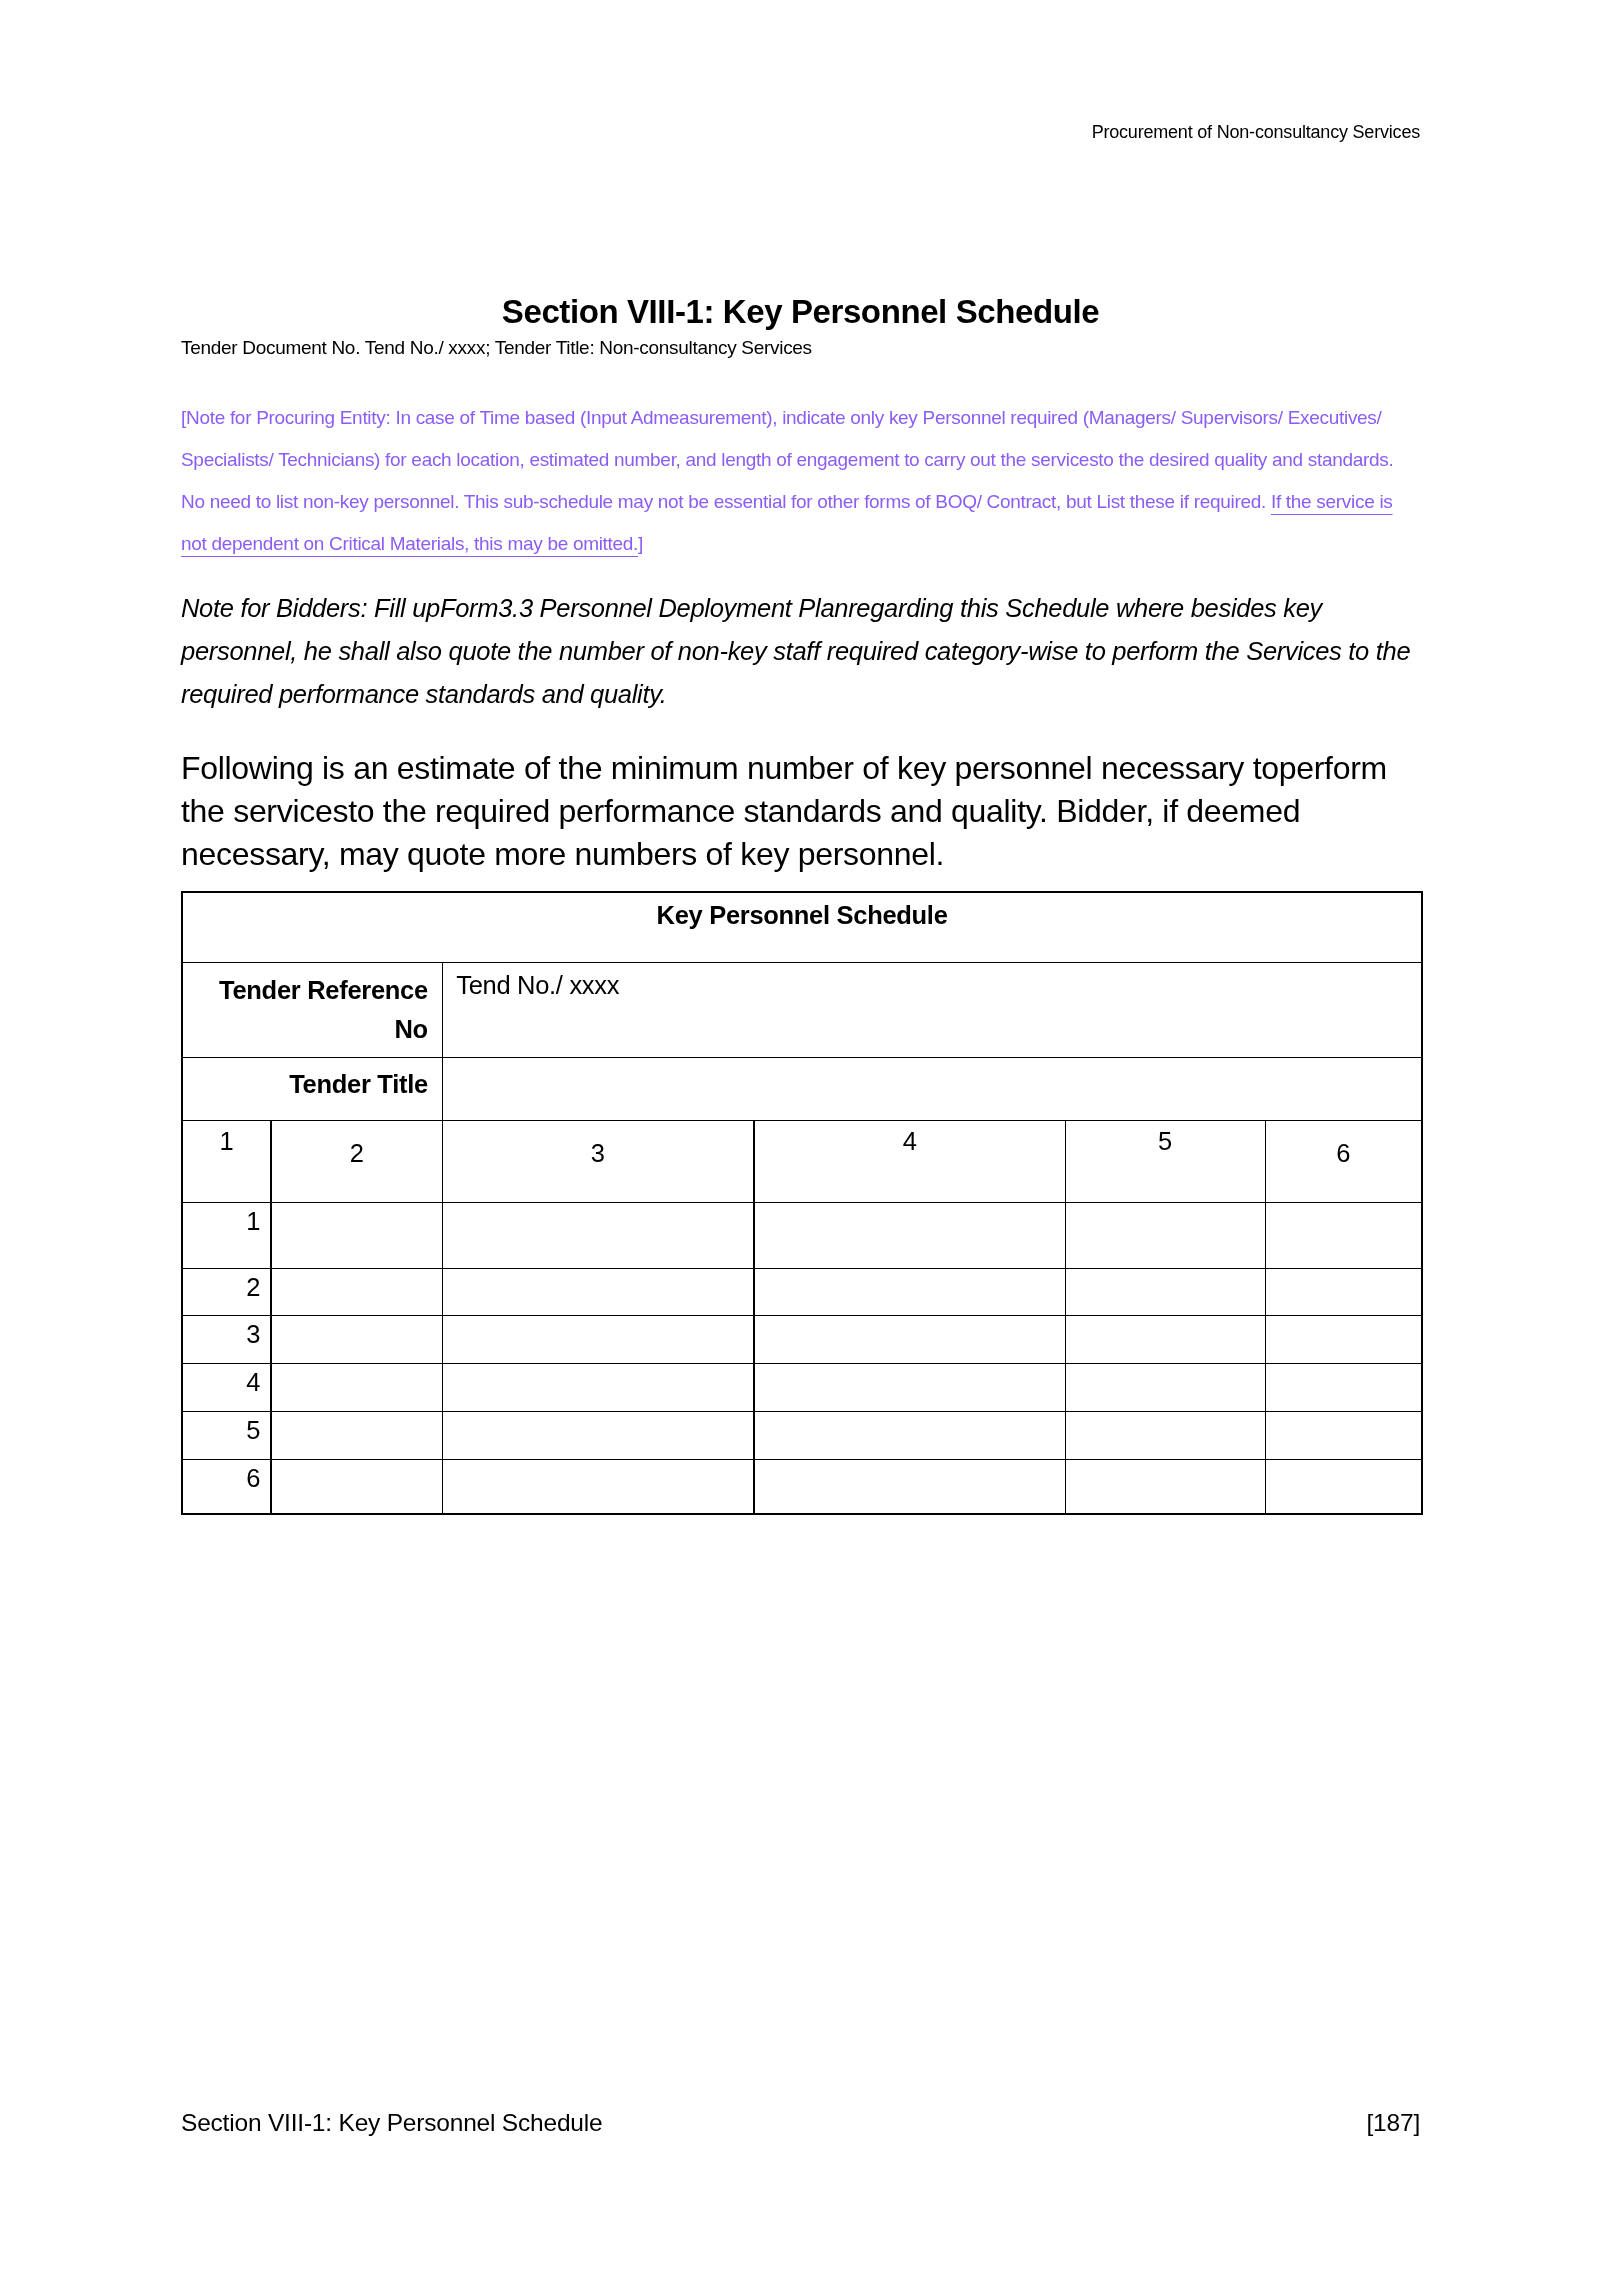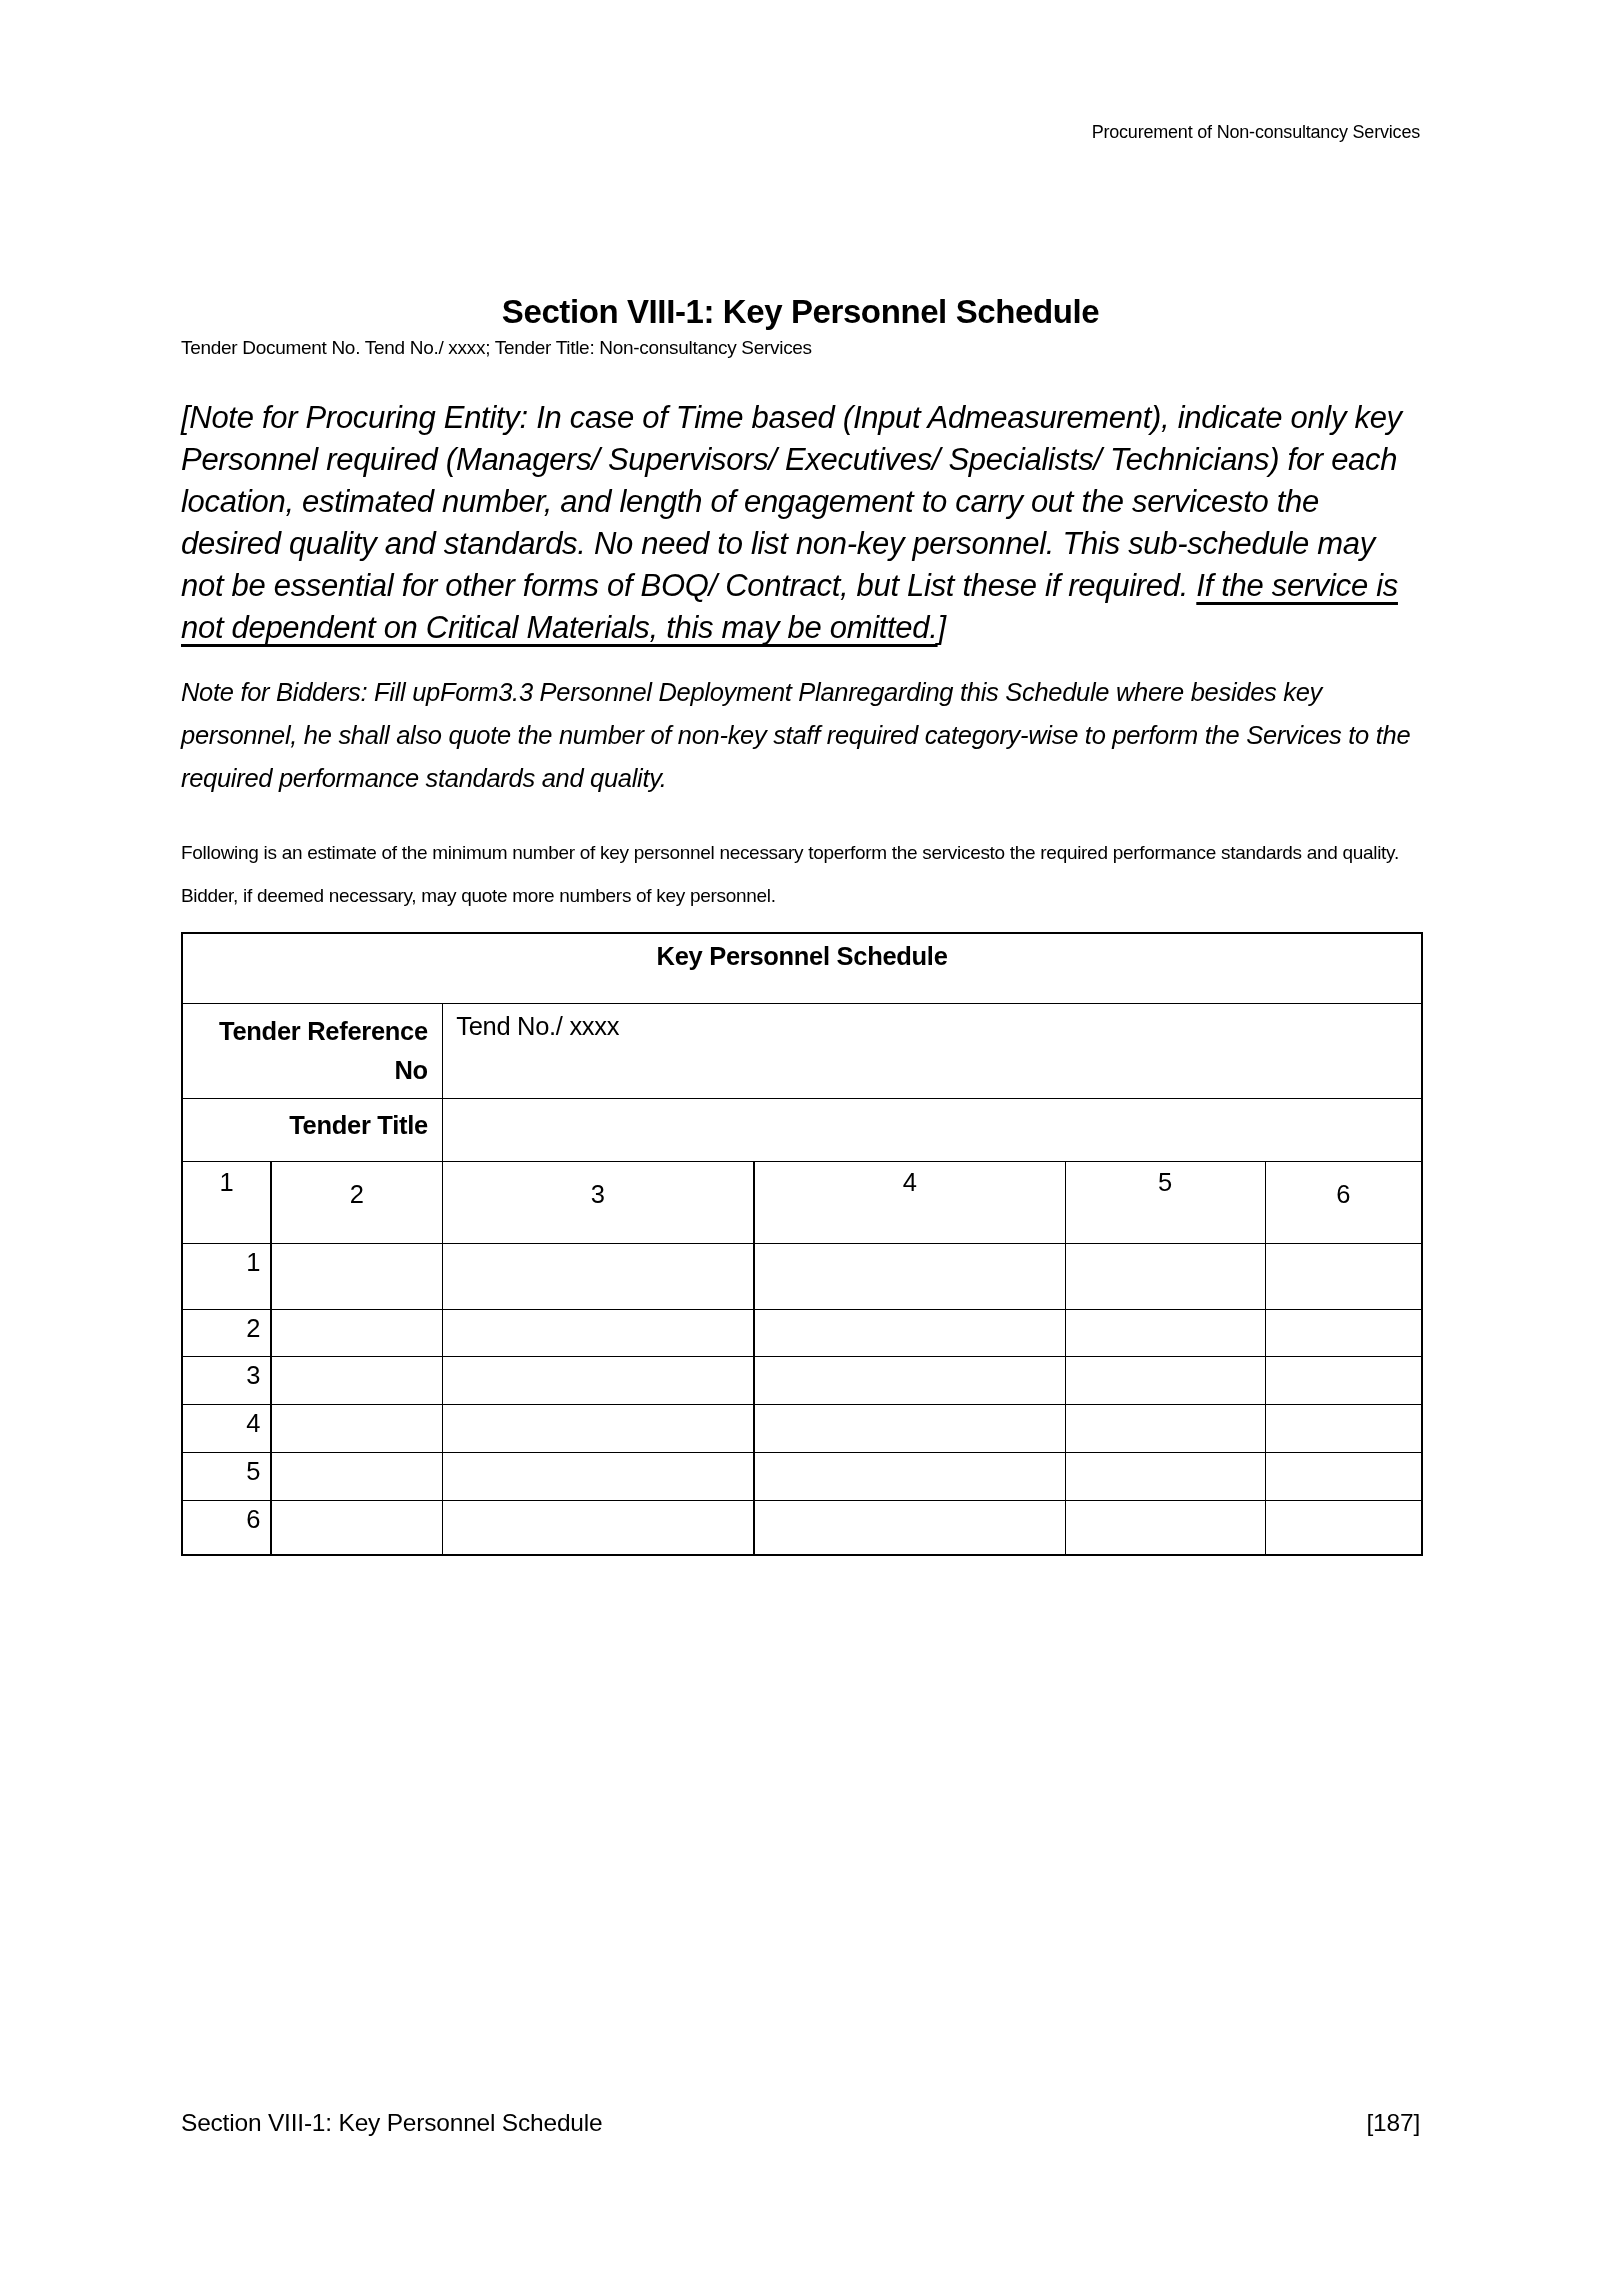--- a/index.html
+++ b/index.html
@@ -12,26 +12,26 @@
     overflow:hidden;
   }
   .content { position:absolute; left:181px; top:0; width:1239px; }
 
   .doc-header { margin-top:118px; text-align:right; font-size:18px; line-height:29px; letter-spacing:-0.2px; }
 
   .doc-title { margin-top:145px; text-align:center; font-size:33px; font-weight:bold; line-height:39px; letter-spacing:-0.4px; }
 
   .intro { font-size:19px; line-height:33px; letter-spacing:-0.3px; }
 
-  .note { margin-top:33px; font-size:31px; line-height:42px; color:#000000; font-style:italic; letter-spacing:-0.3px; }
+  .note { margin-top:33px; font-size:19px; line-height:42px; color:#8b5cf6; letter-spacing:-0.3px; }
   .note .ul { text-decoration:underline; text-underline-offset:5.9px; }
 
   .bidders { margin-top:21.6px; font-size:25.5px; line-height:43px; font-style:italic; letter-spacing:-0.3px; }
 
-  .following { margin-top:31px; font-size:19px; line-height:43px; letter-spacing:-0.3px; }
+  .following { margin-top:31px; font-size:32px; line-height:43px; letter-spacing:-0.3px; }
 
   table.kps { margin-top:15.7px; border-collapse:collapse; table-layout:fixed; width:1239px; border:2px solid #000; }
   table.kps th, table.kps td { border:1px solid #000; font-size:25.5px; vertical-align:top; padding:3.9px 9.8px; letter-spacing:-0.3px; }
 
   tr.t-title-row th { font-weight:bold; text-align:center; height:57px; padding-top:7.8px; }
   tr.meta-row td.label { font-weight:bold; text-align:right; padding-right:13.7px; white-space:pre-line; line-height:39px; }
   tr.meta-row td.value { text-align:left; padding-left:13.7px; }
   tr.meta-row.title-row td { height:51px; padding-top:7.8px; }
   tr.meta-row.ref-row td { height:82px; padding-top:7.8px; }
 

